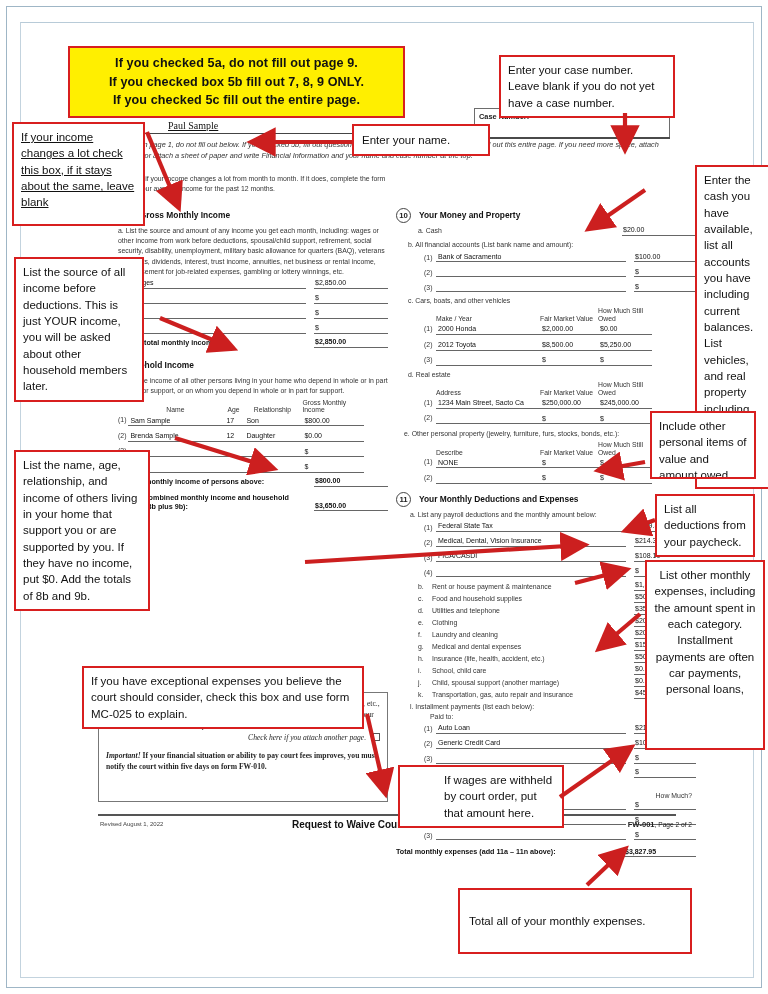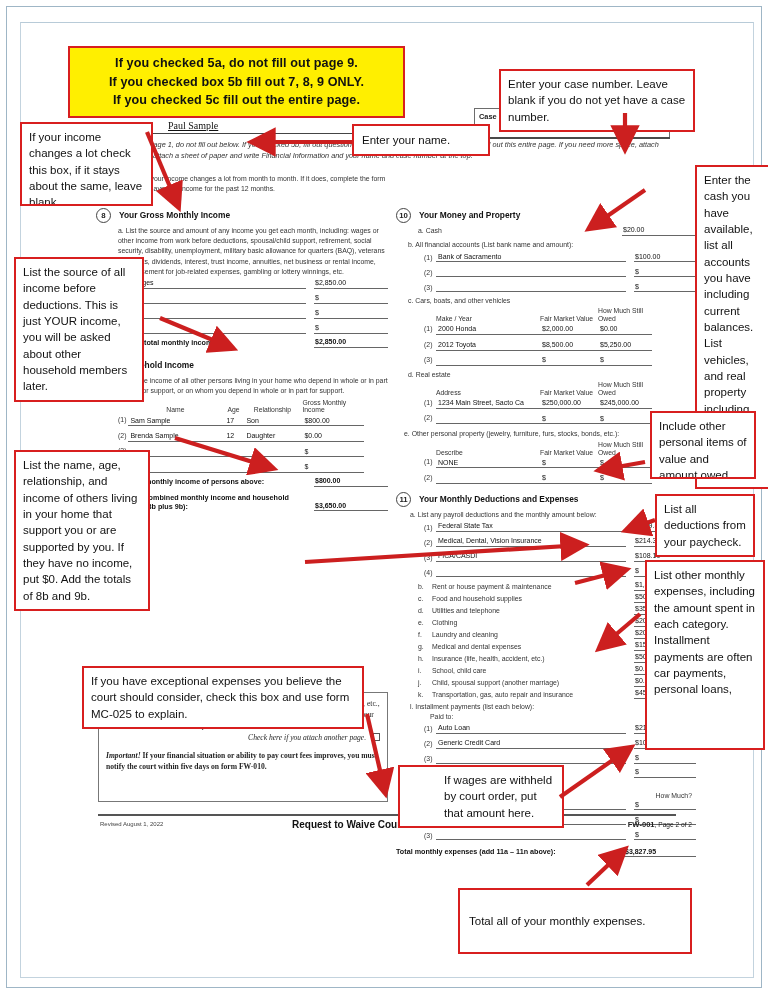--- a/index.html
+++ b/index.html
@@ -748,37 +748,37 @@
       <path d="M587,885 L624,850"></path>
     </g>
   </svg>
 
   <div class="cal yellow" style="left:68px; top:46px; width:337px;">
     <div>If you checked 5a, do not fill out page 9.</div>
     <div>If you checked box 5b fill out 7, 8, 9 ONLY.</div>
     <div>If you checked 5c fill out the entire page.</div>
   </div>
 
-  <div class="cal" style="left:499px; top:69px; width:196px;">Enter your case number. Leave blank if you do not yet have a case number.</div>
+  <div class="cal" style="left:499px; top:55px; width:176px;">Enter your case number. Leave blank if you do not yet have a case number.</div>
 
   <div class="cal" style="left:352px; top:124px; width:138px; padding:6px 8px;">Enter your name.</div>
 
-  <div class="cal clip" style="left:20px; top:122px; width:133px; height:84px;">If your income changes a lot check this box, if it stays about the same, leave blank</div>
+  <div class="cal clip" style="left:12px; top:122px; width:133px; height:104px;text-decoration:underline;">If your income changes a lot check this box, if it stays about the same, leave blank</div>
 
   <div class="cal" style="left:14px; top:257px; width:130px;">List the source of all income before deductions. This is just YOUR income, you will be asked about other household members later.</div>
 
   <div class="cal" style="left:14px; top:450px; width:136px;">List the name, age, relationship, and income of others living in your home that support you or are supported by you. If they have no income, put $0. Add the totals of 8b and 9b.</div>
 
   <div class="cal" style="left:656px; top:165px; width:80px;margin-left:39px;">Enter the cash you have available, list all accounts you have including current balances. List vehicles, and real property including market value and amount owed.</div>
 
   <div class="cal clip" style="left:650px; top:411px; width:106px; height:68px;">Include other personal items of value and amount owed.</div>
 
   <div class="cal" style="left:655px; top:494px; width:100px;">List all deductions from your paycheck.</div>
 
-  <div class="cal clip" style="left:645px; top:560px; width:120px; height:190px;">List other monthly expenses, including the amount spent in each category. Installment payments are often car payments, personal loans,</div>
+  <div class="cal clip" style="left:645px; top:560px; width:120px; height:190px;text-align:center;">List other monthly expenses, including the amount spent in each category. Installment payments are often car payments, personal loans,</div>
 
   <div class="cal" style="left:82px; top:666px; width:282px;">If you have exceptional expenses you believe the court should consider, check this box and use form MC-025 to explain.</div>
 
   <div class="cal" style="left:398px; top:765px; width:166px;padding-left:44px;">If wages are withheld by court order, put that amount here.</div>
 
   <div class="cal" style="left:458px; top:888px; width:234px; padding:23px 9px;">Total all of your monthly expenses.</div>
 
 </div>
 
 </body></html>

